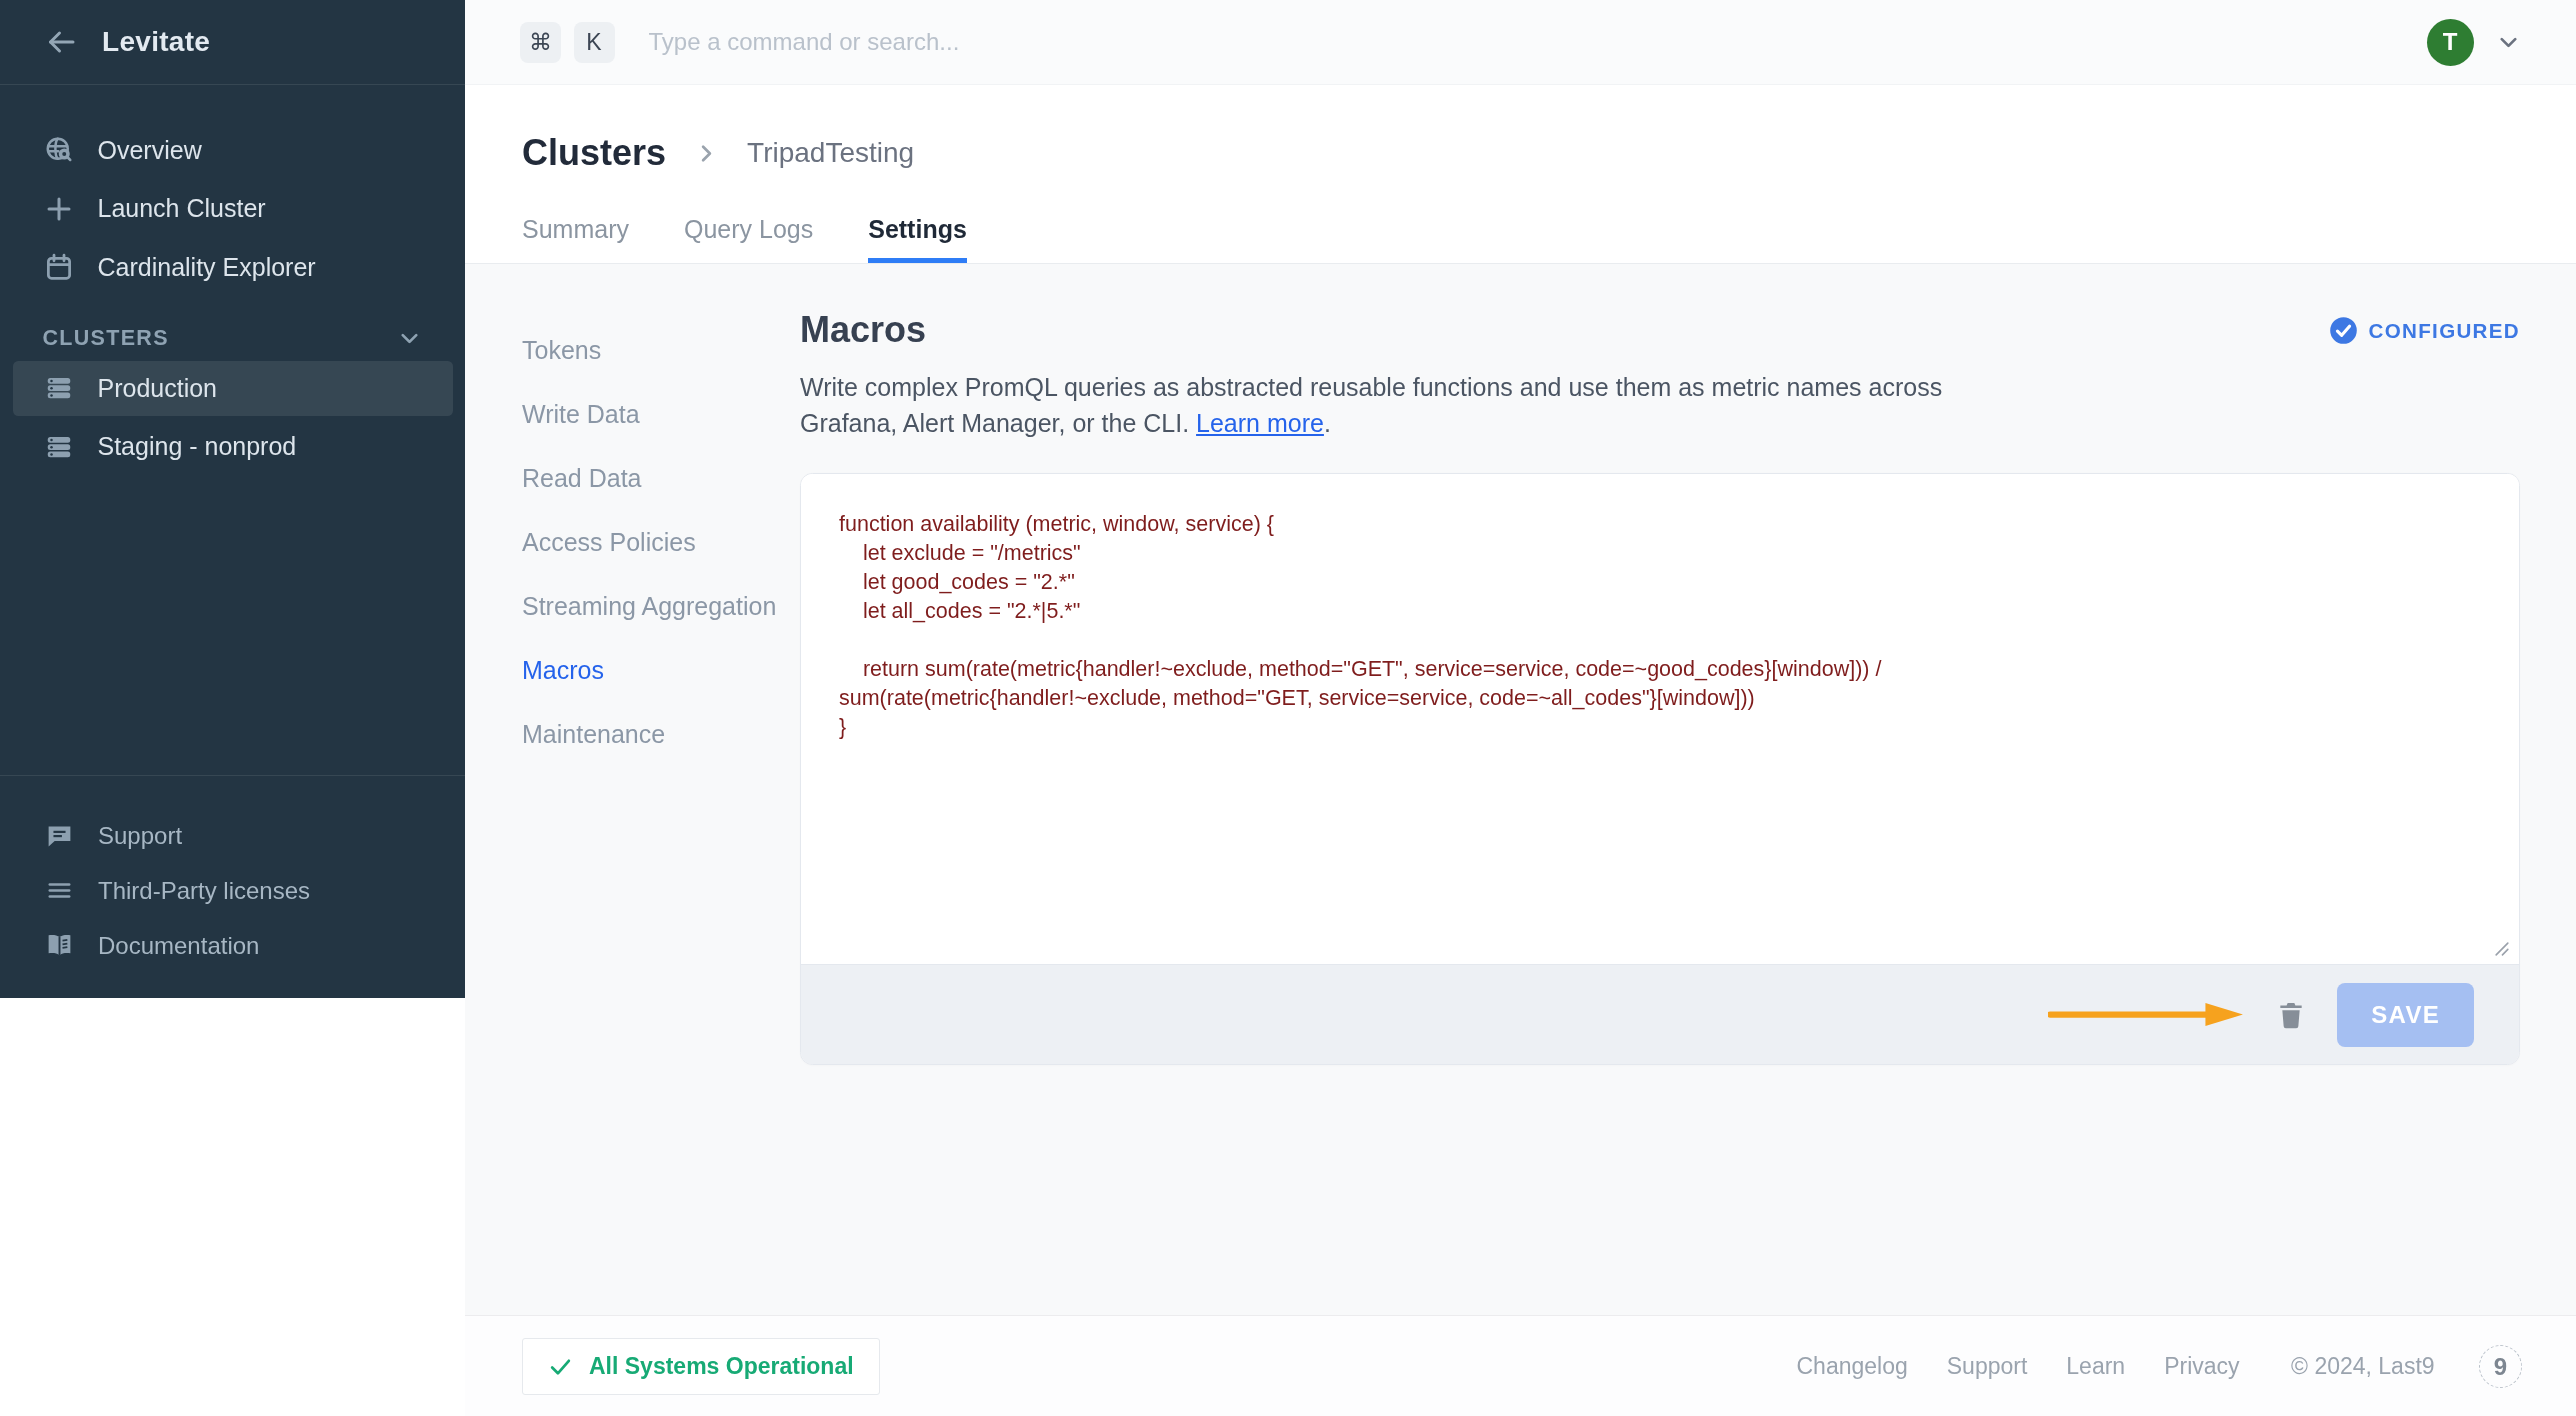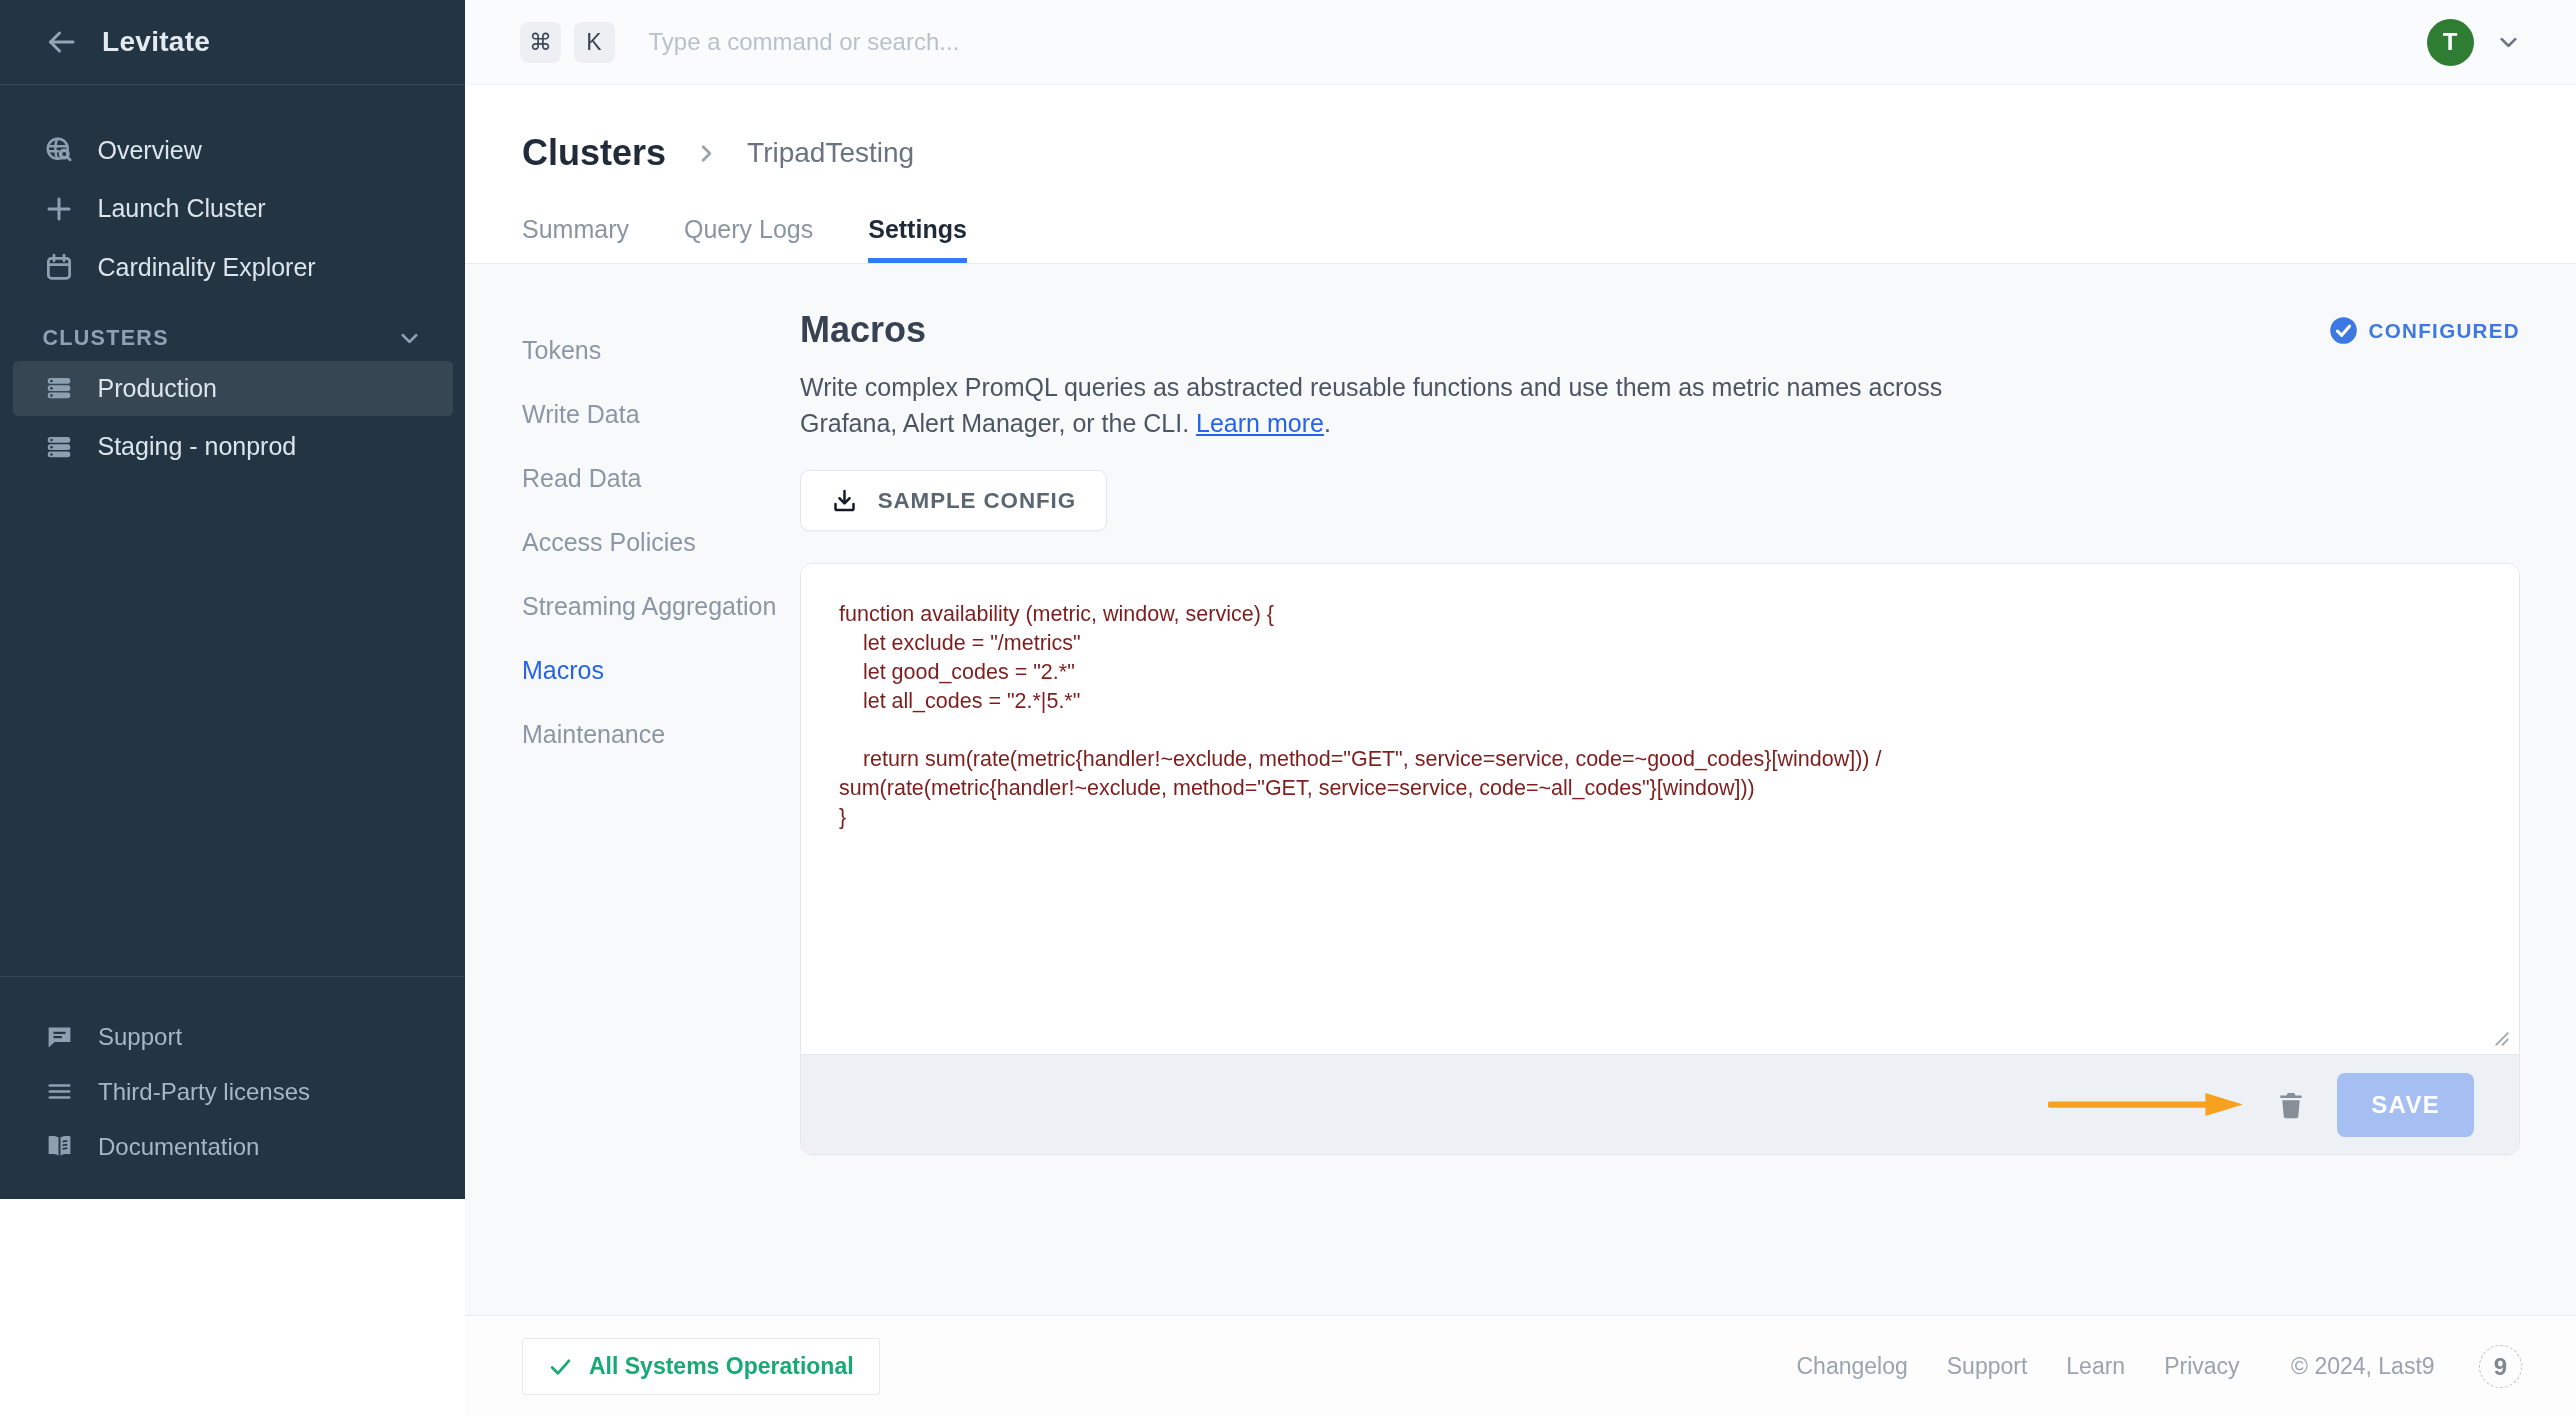--- a/index.html
+++ b/index.html
@@ -6,21 +6,21 @@
   html,body { width:2576px; height:1417px; overflow:hidden; }
   body {
     font-family:"Liberation Sans","DejaVu Sans",sans-serif;
     display:flex;
     background:#ffffff;
     color:#374151;
   }
 
   
   .sidebar {
-    width:465px; height:1199px; background:#233543;
+    width:465px; height:998px; background:#233543;
     display:flex; flex-direction:column; flex-shrink:0;
   }
   .sidebar-header {
     height:85px; display:flex; align-items:center; gap:23px;
     padding:0 43px; border-bottom:0.9px solid rgba(255,255,255,0.09);
   }
   .back-arrow { color:#93a6b5; display:flex; cursor:pointer; }
   .brand { color:#e3eaf1; font-size:28px; font-weight:700; letter-spacing:0.3px; }
 
   .side-nav { padding:34px 0 0 0; }
@@ -326,30 +326,20 @@
                 <circle cx="12" cy="12" r="11" fill="#3d78e3"></circle>
                 <polyline points="7 12.5 10.5 16 17 8.5" fill="none" stroke="#ffffff" stroke-width="2.6" stroke-linecap="round" stroke-linejoin="round"></polyline>
               </svg>
           </span>
           <span class="txt">CONFIGURED</span>
         </div>
       </div>
 
       <p class="panel-desc"><span>Write complex PromQL queries as abstracted reusable functions and use them as metric names across</span> <span>Grafana, Alert Manager, or the CLI.</span> <a class="learn-more">Learn more</a><span>.</span></p>
 
-      <button class="sample-btn">
-        <span class="ic">
-          <svg width="27" height="27" viewBox="0 0 24 24" fill="none" stroke="currentColor" stroke-width="2.2" stroke-linecap="round" stroke-linejoin="round">
-              <path d="M4 15v4a1.5 1.5 0 0 0 1.5 1.5h13A1.5 1.5 0 0 0 20 19v-4"></path>
-              <line x1="12" y1="3.5" x2="12" y2="14"></line>
-              <polyline points="7.5 10 12 14.5 16.5 10"></polyline>
-            </svg>
-        </span>
-        <span class="lbl">SAMPLE CONFIG</span>
-      </button>
 
       <div class="card">
         <div class="code-wrap">
           <textarea class="code-area" spellcheck="false" style="">function availability (metric, window, service) {
     let exclude = "/metrics"
     let good_codes = "2.*"
     let all_codes = "2.*|5.*"
 
     return sum(rate(metric{handler!~exclude, method="GET", service=service, code=~good_codes}[window])) /
 sum(rate(metric{handler!~exclude, method="GET, service=service, code=~all_codes"}[window]))

